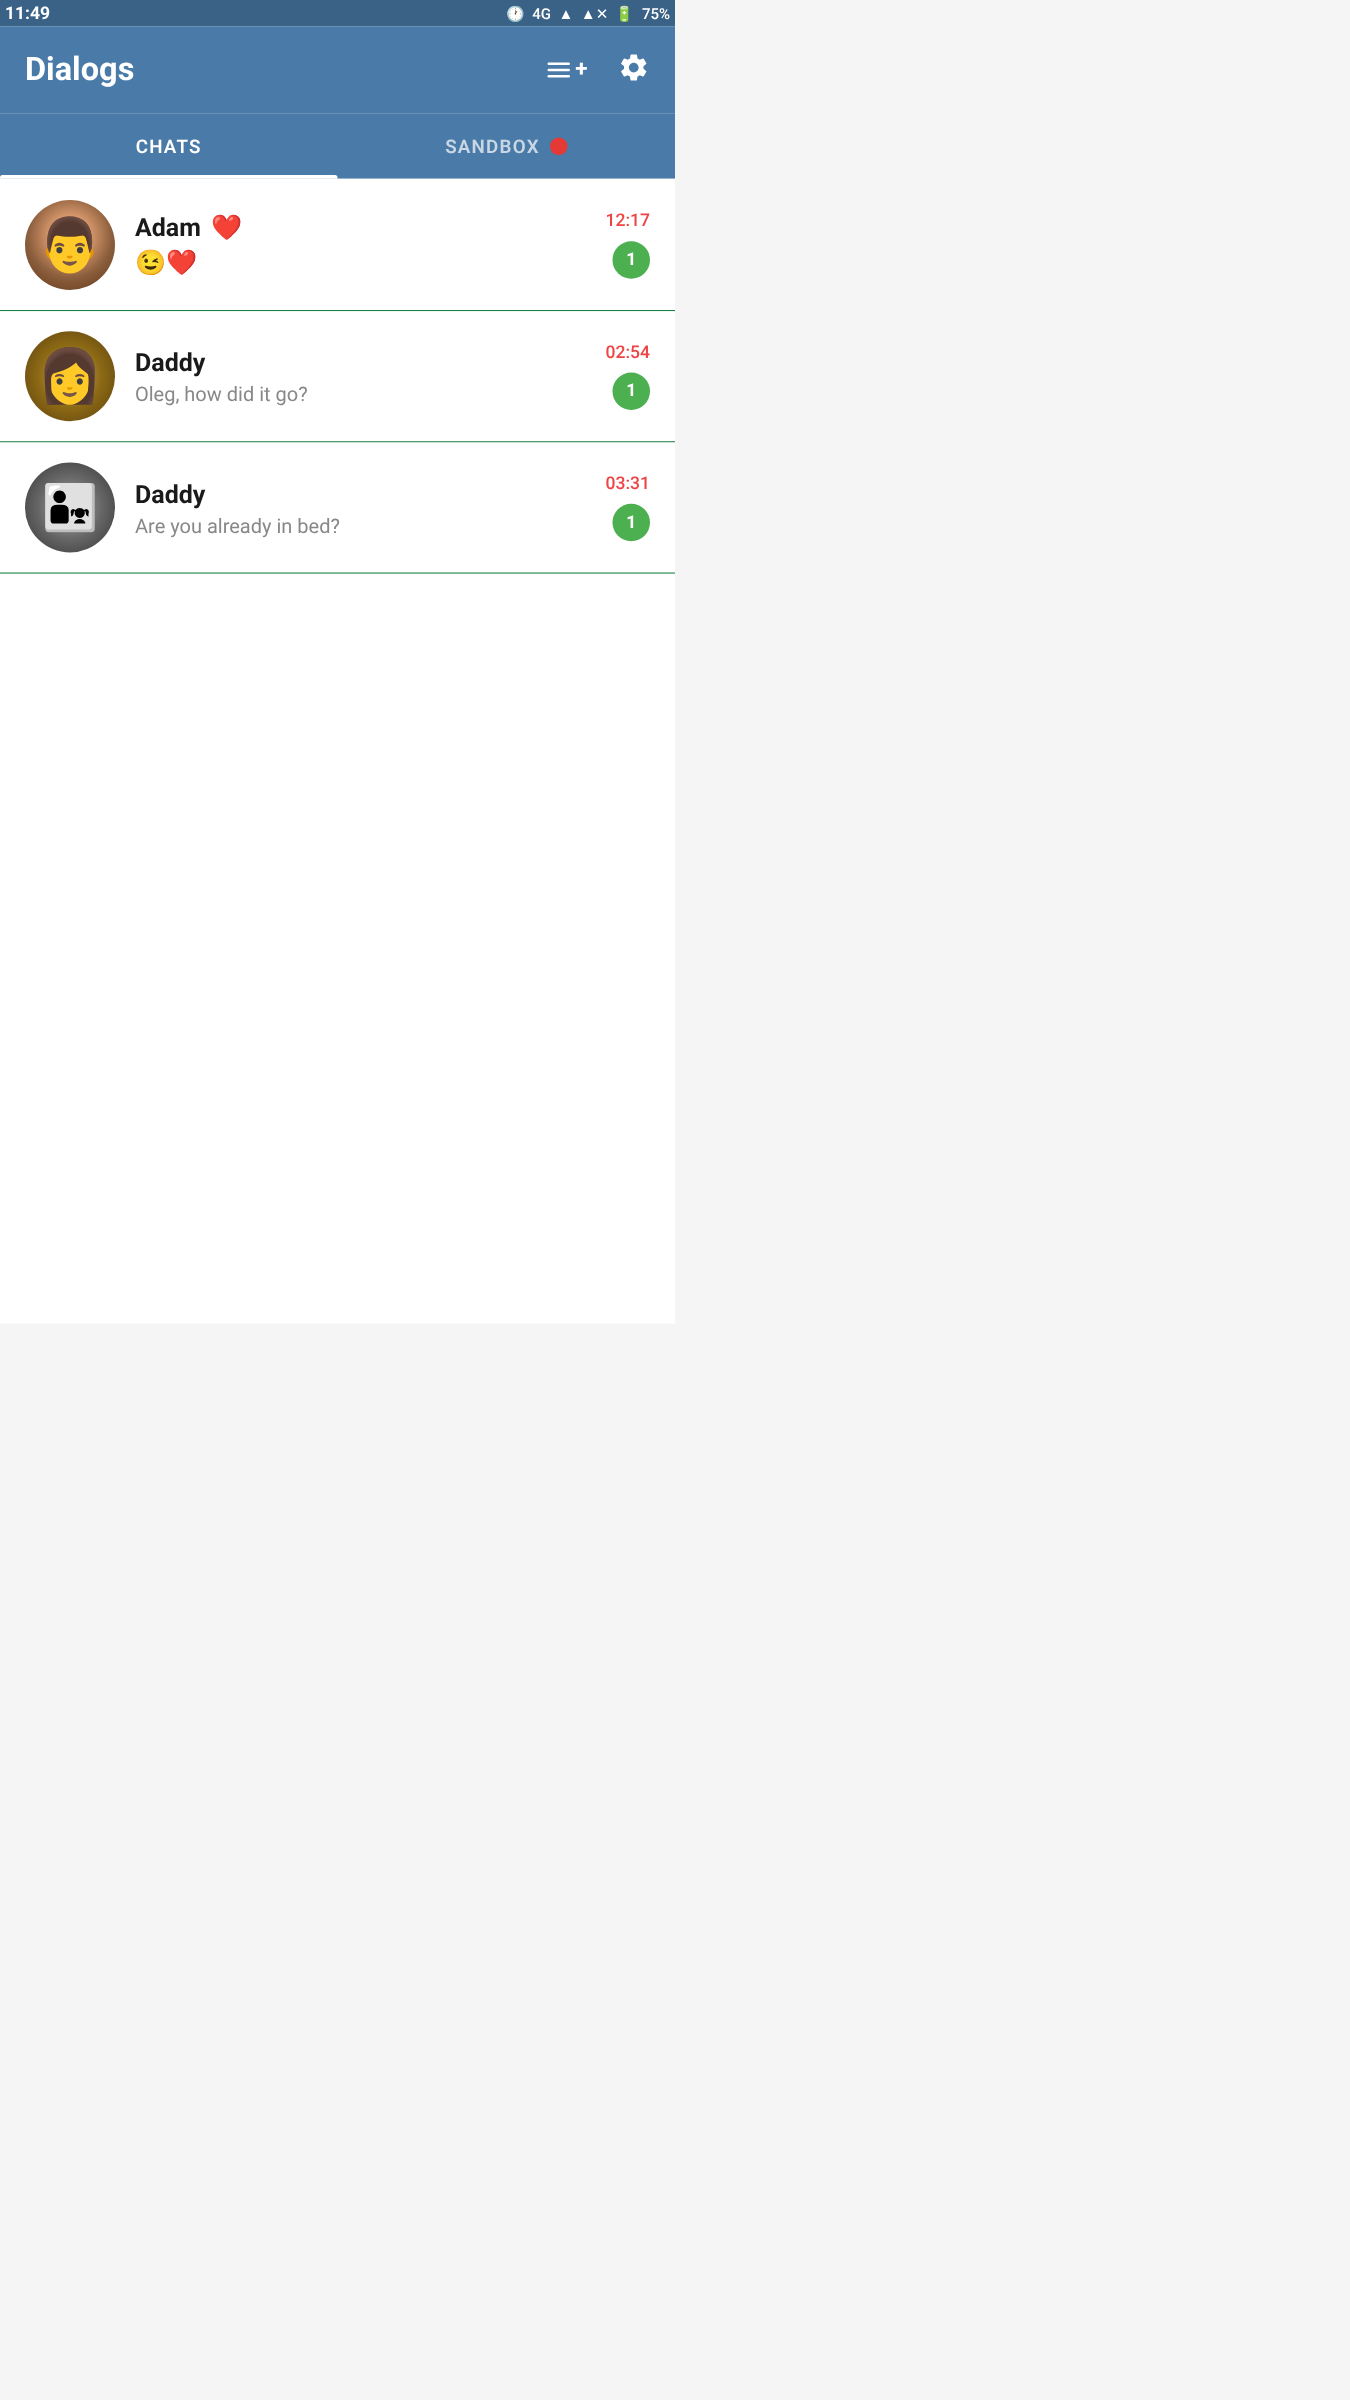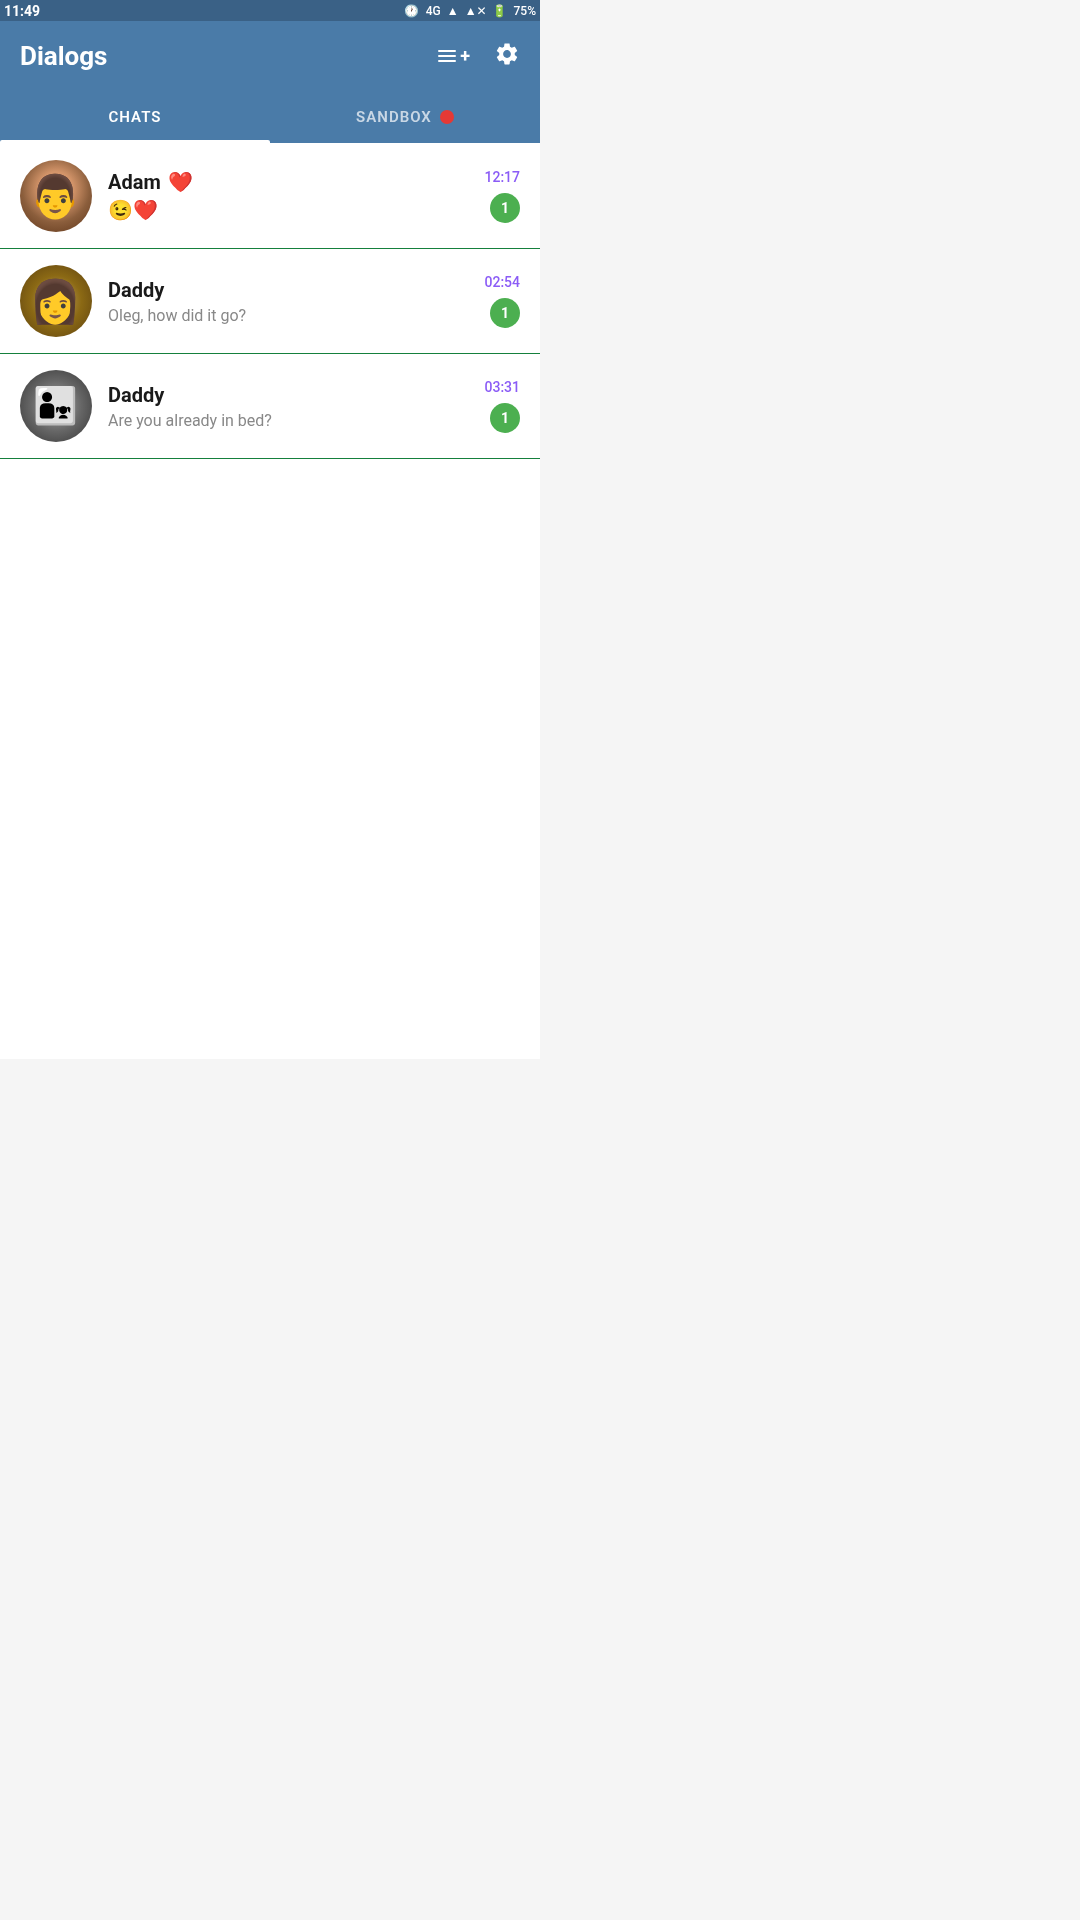--- a/index.html
+++ b/index.html
@@ -212,21 +212,21 @@
       display: flex;
       flex-direction: column;
       align-items: flex-end;
       gap: 8px;
       flex-shrink: 0;
       margin-left: 12px;
     }
 
     .chat-time {
       font-size: 14px;
-      color: #8b5cf6;
+      color: #ef4444;
       font-weight: 500;
     }
 
     .unread-badge {
       width: 30px;
       height: 30px;
       background: #4caf50;
       border-radius: 50%;
       color: white;
       font-size: 14px;

